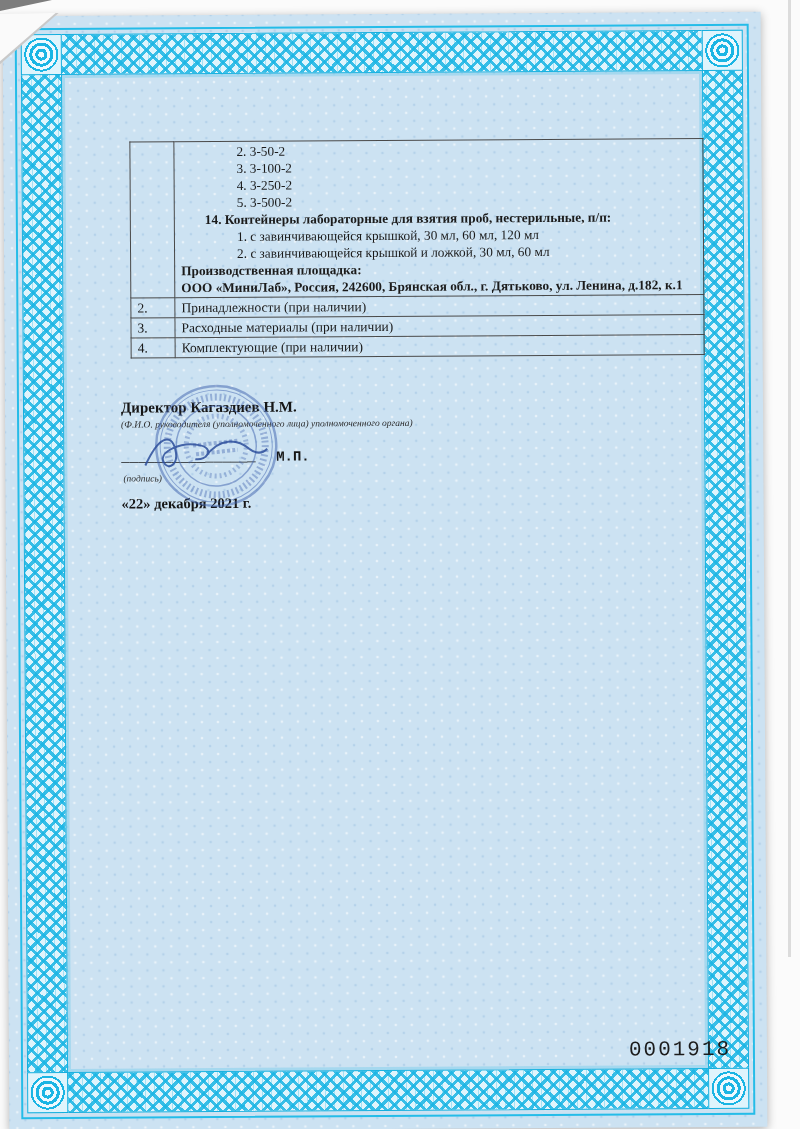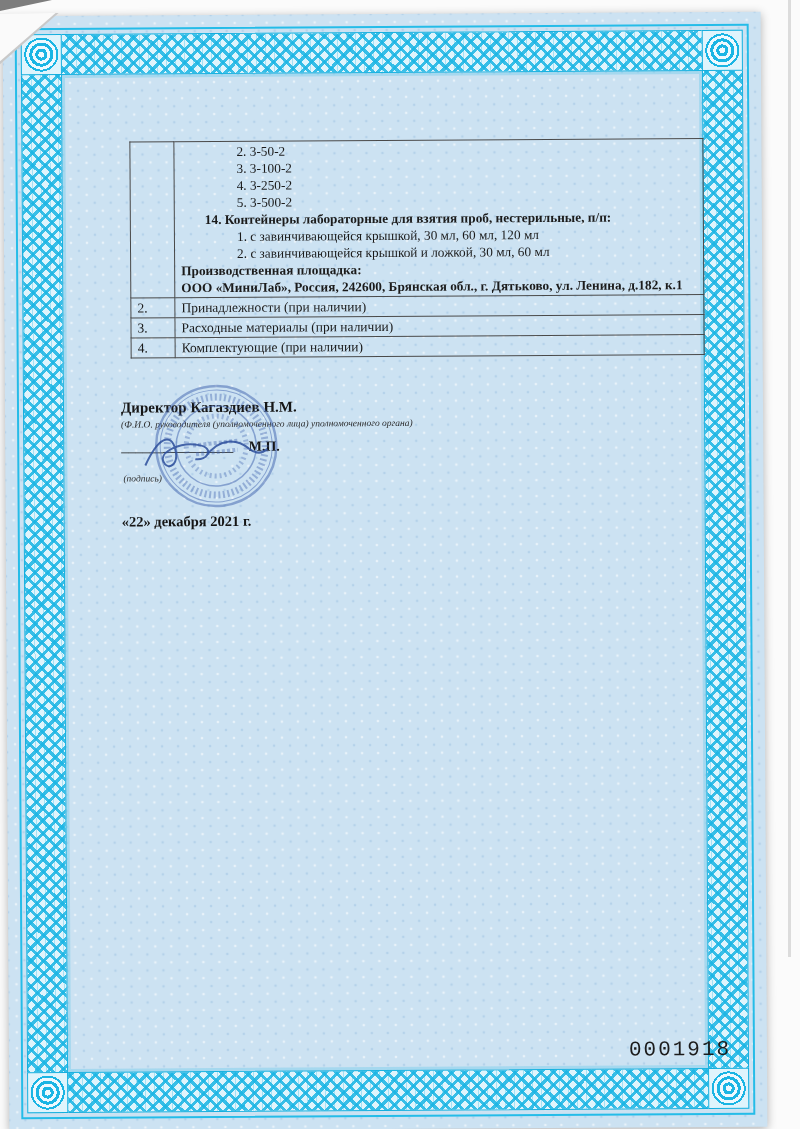--- a/index.html
+++ b/index.html
@@ -73,27 +73,27 @@
   .sizes div, .subs div { padding-left:56px; }
   .item14 { padding-left:24px; font-weight:bold; }
   .prod-label, .prod-value { font-weight:bold; }
   td.big-cell { padding:3px 6px 4px 6px; }
 
   
   .director  { position:absolute; left:116px; top:384px; z-index:4;
                font-weight:bold; font-size:15px; color:#161616; }
   .director-note { position:absolute; left:116px; top:404px; z-index:4;
                font-style:italic; font-size:9.5px; color:#2c2c2c; }
-  .sig-row   { position:absolute; left:116px; top:424px; z-index:4;
-               font-size:14px; color:#161616; }
+  .sig-row   { position:absolute; left:116px; top:434px; z-index:4;
+               font-size:14px; color:#161616;font-family:Liberation Mono, monospace; }
   .sig-row .seal { margin-left:12px; font-weight:600; }
   .sig-caption { position:absolute; left:118px; top:458px; z-index:4;
                font-style:italic; font-size:9.5px; color:#2c2c2c; }
   .date-line { position:absolute; left:116px; top:480px; z-index:4;
-               font-weight:bold; font-size:14.5px; color:#161616;margin-top:18px; }
+               font-weight:bold; font-size:14.5px; color:#161616; }
 
   .stamp { position:absolute; left:146px; top:366px; z-index:5;
            transform:rotate(-6deg); opacity:0.50; }
   .sig-svg { position:absolute; left:136px; top:412px; z-index:5; opacity:0.85; }
 
   .serial { position:absolute; left:620px; top:1026px; z-index:4;
             font-family:Liberation Mono, monospace;
             font-size:21px; letter-spacing:2px; color:#1c1c1c; }
 </style>
 </head>

